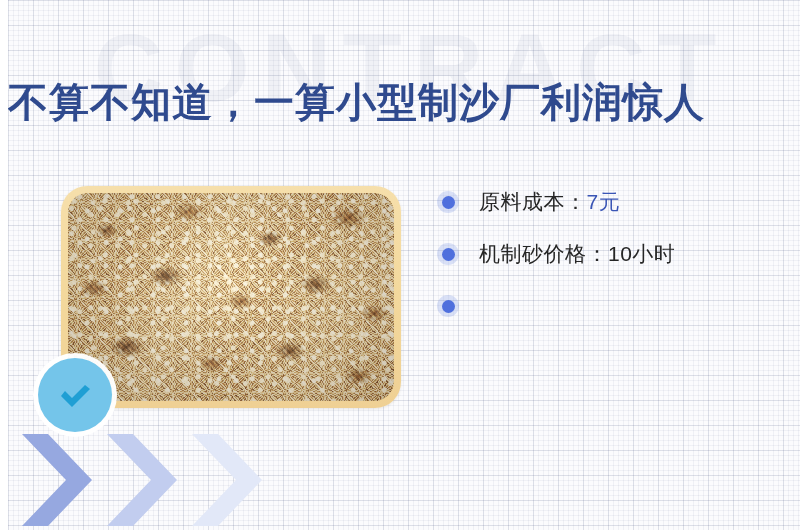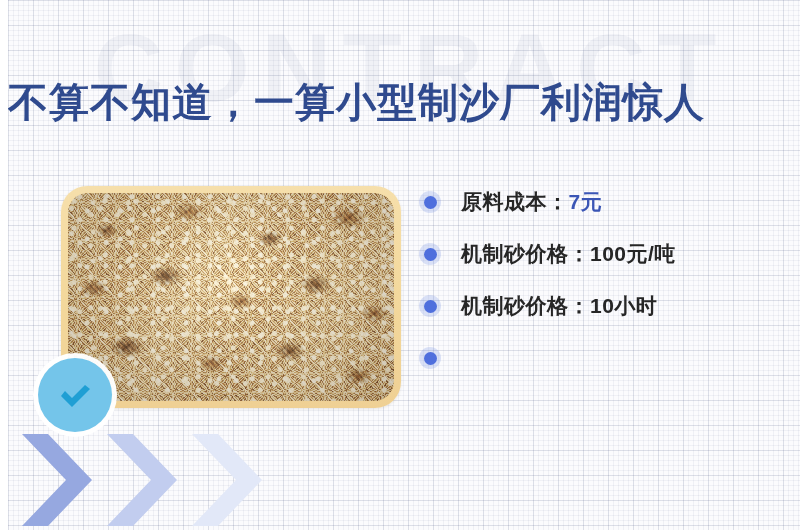--- a/index.html
+++ b/index.html
@@ -173,24 +173,23 @@
 
   
   .chevron {
     position: absolute;
     bottom: 0;
   }
 
   
   #fact-list {
     position: absolute;
-    left: 411px;
+    left: 429px;
     top: 176px;
     width: 360px;
-    font-weight: bold;
   }
   .fact-row {
     position: relative;
     height: 52px;
     display: flex;
     align-items: center;
   }
   .bullet {
     position: relative;
     width: 22px;
@@ -256,24 +255,20 @@
     </svg>
   </div>
 
   <div id="fact-list">
 
     <div class="fact-row">
       <span class="bullet"></span>
       <span class="fact-text"><span>原料成本：</span><span class="fact-value">7元</span></span>
     </div>
 
-    <div class="fact-row">
-      <span class="bullet"></span>
-      <span class="fact-text"><span>机制砂价格：</span><span>100元/吨</span></span>
-    </div>
 
 
     <div class="fact-row">
       <span class="bullet"></span>
       <span class="fact-text"><span>机制砂价格：</span><span>10小时</span></span>
     </div>
 
     <div class="fact-row">
       <span class="bullet"></span>
     </div>

